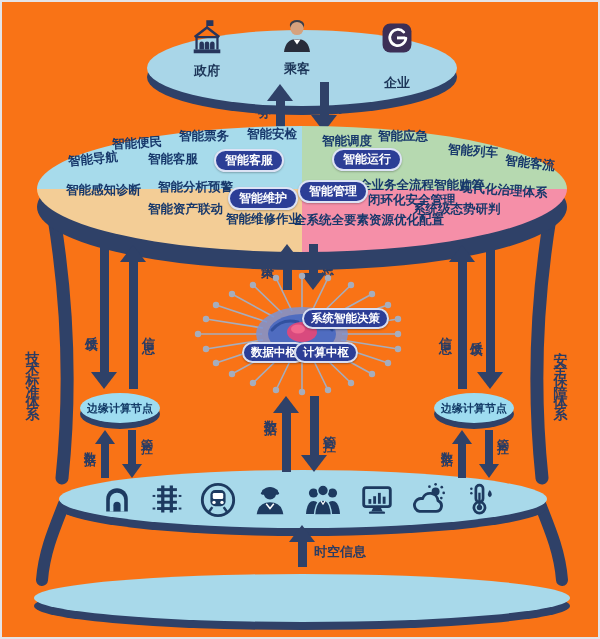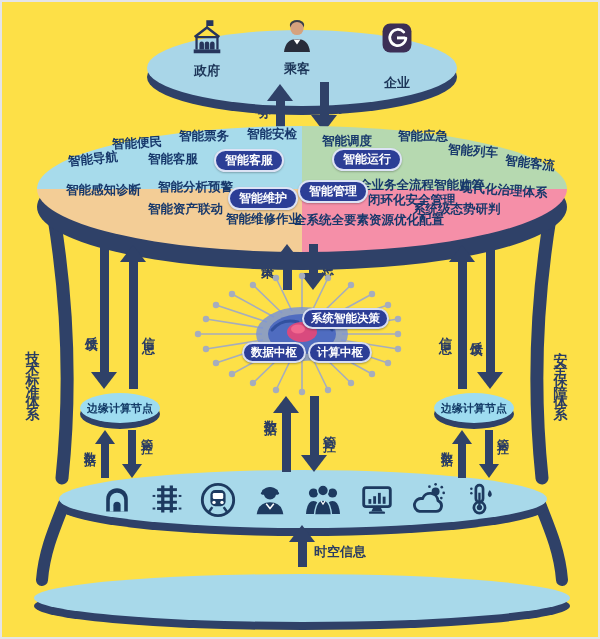--- a/index.html
+++ b/index.html
@@ -1,16 +1,16 @@
 <!DOCTYPE html>
 <html><head>
 <meta charset="utf-8">
 <style>
   html,body{margin:0;padding:0;background:#f6f6f8;}
-  .stage{position:relative;width:600px;height:639px;background:#fde047;border:2px solid #e4e4e8;
+  .stage{position:relative;width:600px;height:639px;background:#f97316;border:2px solid #e4e4e8;
          box-sizing:border-box;overflow:hidden;font-family:"DejaVu Sans","Liberation Sans",sans-serif;}
   .abs{position:absolute;}
   .ellipse{position:absolute;border-radius:50%;}
   .navy{background:#2f4168;}
   
   .varrow{position:absolute;display:flex;flex-direction:column;align-items:center;}
   .varrow .h{width:0;height:0;border-left:13px solid transparent;border-right:13px solid transparent;}
   .varrow.up .h{border-bottom:17px solid #2f4168;}
   .varrow.down .h{border-top:17px solid #2f4168;}
   .varrow .s{width:9px;flex:1;background:#2f4168;}
@@ -96,21 +96,21 @@
   </div>
 
   <div class="ritem" style="left:110px;top:133px;transform:rotate(-3deg);z-index:3">智能便民</div>
   <div class="ritem" style="left:177px;top:126px;z-index:3">智能票务</div>
   <div class="ritem" style="left:245px;top:124px;z-index:3">智能安检</div>
   <div class="ritem" style="left:66px;top:149px;transform:rotate(-6deg);z-index:3">智能导航</div>
   <div class="ritem" style="left:146px;top:149px;z-index:3">智能客服</div>
   <div class="badge" style="left:212px;top:147px;z-index:4">智能客服</div>
 
   <div class="ritem" style="left:320px;top:131px;z-index:3">智能调度</div>
-  <div class="ritem" style="left:396px;top:126px;z-index:3">智能应急</div>
+  <div class="ritem" style="left:376px;top:126px;z-index:3">智能应急</div>
   <div class="ritem" style="left:446px;top:141px;transform:rotate(4deg);z-index:3">智能列车</div>
   <div class="ritem" style="left:503px;top:153px;transform:rotate(7deg);z-index:3">智能客流</div>
   <div class="badge" style="left:330px;top:146px;z-index:4">智能运行</div>
 
   <div class="ritem" style="left:64px;top:180px;z-index:3">智能感知诊断</div>
   <div class="ritem" style="left:156px;top:177px;z-index:3">智能分析预警</div>
   <div class="ritem" style="left:146px;top:199px;z-index:3">智能资产联动</div>
   <div class="ritem" style="left:224px;top:209px;z-index:3">智能维修作业</div>
   <div class="badge" style="left:226px;top:185px;z-index:4">智能维护</div>
 
@@ -209,21 +209,21 @@
         <circle cx="206" cy="49" r="2.4"></circle>
     </g>
     <ellipse cx="110" cy="64" rx="46" ry="27" fill="#7d94d4" opacity="0.85"></ellipse>
     <ellipse cx="110" cy="64" rx="34" ry="20" fill="#4f6cc0"></ellipse>
     <path d="M80 60 q10 -12 26 -8 M118 50 q14 -2 22 10 M84 74 q12 10 28 6" stroke="#31509f" stroke-width="3" fill="none" stroke-linecap="round"></path>
     <ellipse cx="110" cy="62" rx="15" ry="10" fill="#d94a7e"></ellipse>
     <ellipse cx="106" cy="59" rx="7" ry="4.5" fill="#f2688f"></ellipse>
   </svg>
   <div class="pill" style="left:300px;top:306px;z-index:4">系统智能决策</div>
   <div class="pill" style="left:240px;top:340px;z-index:4">数据中枢</div>
-  <div class="pill" style="left:306px;top:340px;z-index:4">计算中枢</div>
+  <div class="pill" style="left:292px;top:340px;z-index:4">计算中枢</div>
 
   <div class="ellipse navy" style="left:78px;top:397px;width:80px;height:30px;z-index:2"></div>
   <div class="ellipse" style="left:78px;top:391px;width:80px;height:30px;background:#9edcf0;z-index:3"></div>
   <div class="node-text" style="left:78px;top:399px;width:80px;z-index:4">边缘计算节点</div>
   <div class="ellipse navy" style="left:432px;top:397px;width:80px;height:30px;z-index:2"></div>
   <div class="ellipse" style="left:432px;top:391px;width:80px;height:30px;background:#9edcf0;z-index:3"></div>
   <div class="node-text" style="left:432px;top:399px;width:80px;z-index:4">边缘计算节点</div>
 
   <div class="varrow up" style="left:271px;top:394px;height:76px;z-index:3">
       <div class="h"></div>

